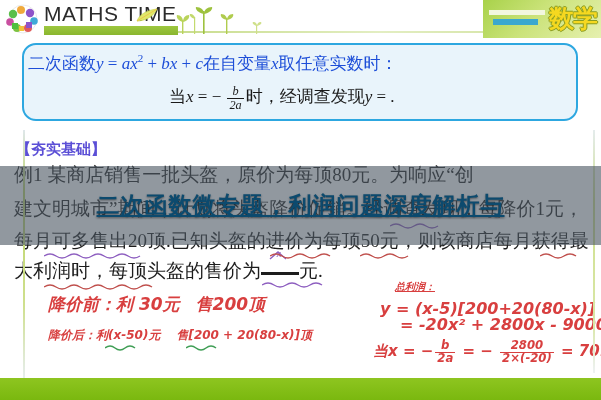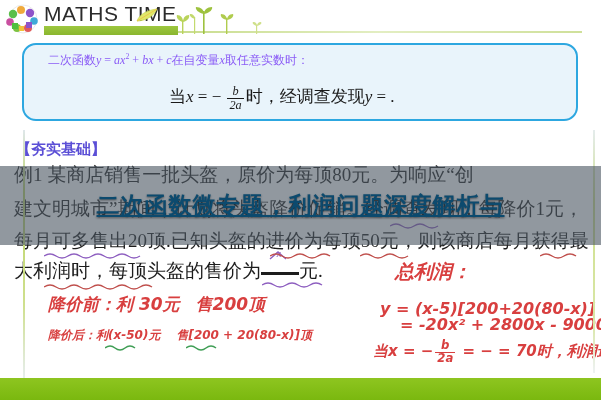--- a/index.html
+++ b/index.html
@@ -32,21 +32,21 @@
   .mb-blue{position:absolute;left:10px;top:19px;width:45px;height:6px;background:#3aa8cf;}
   .mb-white{position:absolute;left:6px;top:10px;width:56px;height:5px;background:#f2f7df;}
   .mb-text{position:absolute;right:4px;top:1px;font-size:25px;font-weight:bold;
     color:#f5d820;font-family:"DejaVu Sans",sans-serif;
     text-shadow:-1px 0 #8a9c22,0 1px #8a9c22,1px 0 #8a9c22,0 -1px #8a9c22;
     letter-spacing:-1px;line-height:36px;}
 
   
   .formula-card{position:absolute;left:22px;top:43px;width:556px;height:78px;
     background:#e9f4fb;border:2px solid #2da7e0;border-radius:14px;box-sizing:border-box;}
-  .f-line1{position:absolute;left:24px;top:7px;font-size:12px;color:#8b5cf6;white-space:nowrap;}
+  .f-line1{position:absolute;left:4px;top:7px;font-size:17px;color:#1d4ed8;white-space:nowrap;}
   .f-line2{position:absolute;left:145px;top:40px;font-size:17px;color:#1a1a1a;white-space:nowrap;}
   .it{font-style:italic;font-family:"Liberation Serif",serif;}
   .frac{display:inline-block;vertical-align:-0.55em;text-align:center;font-size:.72em;line-height:1.05;margin:0 2px;}
   .frac .num{display:block;border-bottom:1px solid #1a1a1a;padding:0 2px;}
   .frac .den{display:block;padding:0 2px;}
   sup{font-size:.65em;}
 
   
   .section-tag{position:absolute;left:16px;top:140px;font-size:15px;font-weight:bold;color:#5b4fd6;
     font-family:"DejaVu Sans",sans-serif;}
@@ -69,21 +69,21 @@
     display:flex;flex-direction:column;align-items:center;justify-content:center;
     text-align:center;color:#0c4a6e;font-family:"DejaVu Sans",sans-serif;
     font-weight:bold;font-size:23px;line-height:1.28;letter-spacing:1px;
     text-shadow:0 1px 2px rgba(0,0,0,.45);text-decoration:underline;}
 
   
   .hw{position:absolute;color:#d83f3f;font-family:"DejaVu Sans",sans-serif;
     font-style:italic;font-weight:bold;white-space:nowrap;}
   .hw1{left:48px;top:293px;font-size:17px;}
   .hw2{left:48px;top:327px;font-size:12px;}
-  .hw-title{left:395px;top:259px;font-size:19px;}
+  .hw-title{left:395px;top:280px;font-size:10px;text-decoration:underline;}
   .hw3{left:380px;top:291px;font-size:16px;margin-top:8px;}
   .hw4{left:400px;top:315px;font-size:16px;}
   .hw5{left:373px;top:340px;font-size:15px;}
   .gap{display:inline-block;width:16px;}
   .hwfrac{display:inline-block;vertical-align:-0.5em;text-align:center;font-size:.78em;line-height:1.02;margin:0 2px;}
   .hwfrac .num{display:block;border-bottom:1.6px solid #d83f3f;padding:0 2px;}
   .hwfrac .den{display:block;padding:0 2px;}
 
   .green-squiggle{position:absolute;height:7px;}
   .green-squiggle svg{display:block;}
@@ -155,20 +155,25 @@
           <path d="M59 14 C64 13 66 10 65 8 C61 8 59 11 59 14 Z"></path>
         </g>
         <g fill="#cfe08a">
           <rect x="88" y="19" width="1.2" height="9"></rect>
           <path d="M89 20 C85 19 84 17 85 16 C88 16 89 18 89 20 Z"></path>
           <path d="M89 20 C93 19 94 17 93 16 C90 16 89 18 89 20 Z"></path>
         </g>
       </svg>
     </div>
 
+    <div class="mathbadge">
+      <div class="mb-white"></div>
+      <div class="mb-blue"></div>
+      <div class="mb-text">数学</div>
+    </div>
   </div>
 
   <div class="formula-card">
     <div class="f-line1">
       <span>二次函数</span><span class="it">y</span><span> = </span><span class="it">a</span><span class="it">x</span><sup>2</sup><span> + </span><span class="it">b</span><span class="it">x</span><span> + </span><span class="it">c</span><span>在自变量</span><span class="it">x</span><span>取任意实数时：</span>
     </div>
     <div class="f-line2">
       <span>当</span><span class="it">x</span><span> = − </span><span class="frac"><span class="num it">b</span><span class="den it">2a</span></span><span>时，经调查发现</span><span class="it">y</span><span> = </span><span>.</span>
     </div>
   </div>
@@ -253,17 +258,17 @@
   <div class="green-squiggle" style="left:186px;top:344px;width:34px;">
     <svg width="34" height="7" viewBox="0 0 34 7">
         <path d="M0 4 Q5 0 10 4 T20 4 T30 4" stroke="#3f9e55" stroke-width="1.5" fill="none"></path>
       </svg>
   </div>
 
   <div class="hw hw-title">总利润：</div>
   <div class="hw hw3">y = (x-5)[200+20(80-x)]</div>
   <div class="hw hw4">= -20x² + 2800x - 90000</div>
   <div class="hw hw5">
-    <span>当x = −</span><span class="hwfrac"><span class="num">b</span><span class="den">2a</span></span><span> = − </span><span> = 70时，利润最大</span>
+    <span>当x = −</span><span class="hwfrac"><span class="num">b</span><span class="den">2a</span></span><span> = − </span><span class="hwfrac"><span class="num">2800</span><span class="den">2×(-20)</span></span><span> = 70时，利润最大</span>
   </div>
 
   <div class="footer-bar"></div>
 </div>
 
 </body></html>

